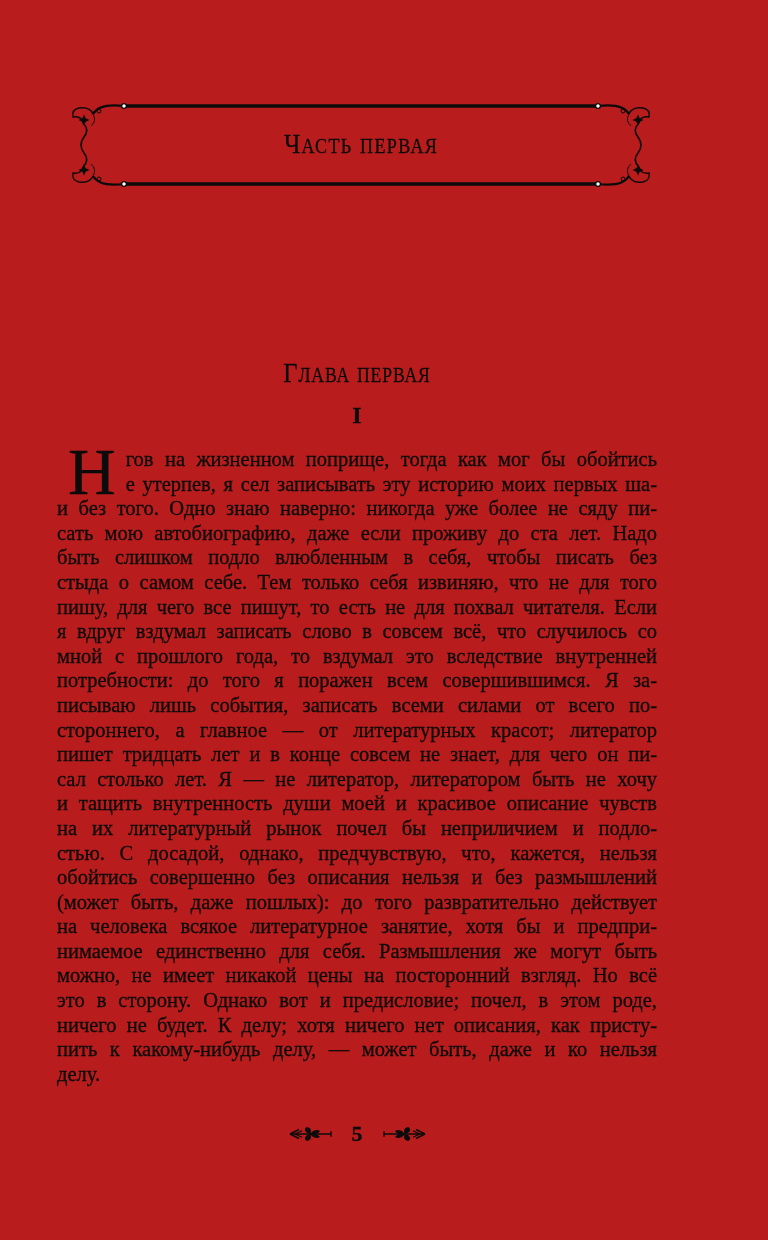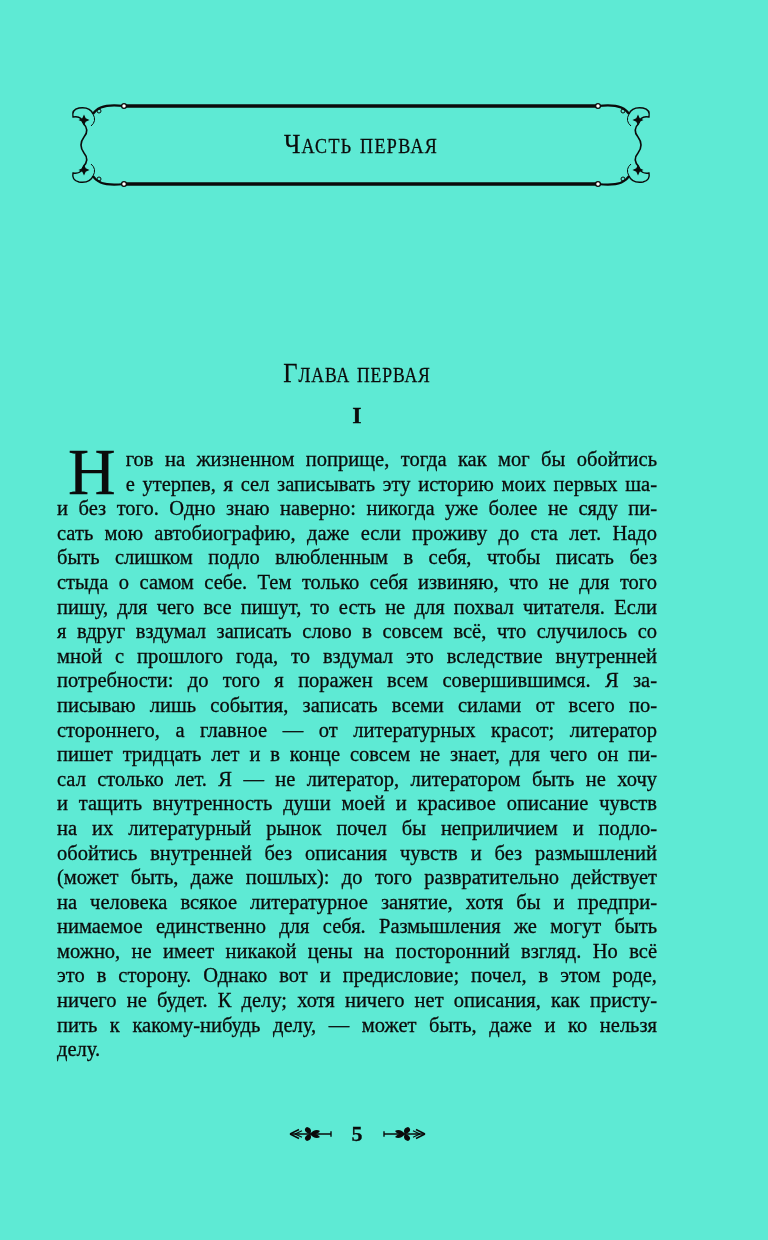--- a/index.html
+++ b/index.html
@@ -2,21 +2,21 @@
 <html><head>
 <meta charset="utf-8">
 <style>
   html, body {
     margin: 0; padding: 0;
     background: #ffffff;
   }
   .page {
     position: relative;
     width: 768px; height: 1240px;
-    background: #5eead4;
+    background: #b91c1c;
     color: #0b0b0b;
     font-family: "Liberation Serif", serif;
     -webkit-text-stroke: 0.3px #0b0b0b;
     overflow: hidden;
   }
 
   
   .part-frame {
     position: absolute;
     left: 64px; top: 99px;
@@ -134,21 +134,22 @@
       <div class="bline">пишу, для чего все пишут, то есть не для похвал читателя. Если</div>
       <div class="bline">я вдруг вздумал записать слово в совсем всё, что случилось со</div>
       <div class="bline">мной с прошлого года, то вздумал это вследствие внутренней</div>
       <div class="bline">потребности: до того я поражен всем совершившимся. Я за-</div>
       <div class="bline">писываю лишь события, записать всеми силами от всего по-</div>
       <div class="bline">стороннего, а главное — от литературных красот; литератор</div>
       <div class="bline">пишет тридцать лет и в конце совсем не знает, для чего он пи-</div>
       <div class="bline">сал столько лет. Я — не литератор, литератором быть не хочу</div>
       <div class="bline">и тащить внутренность души моей и красивое описание чувств</div>
       <div class="bline">на их литературный рынок почел бы неприличием и подло-</div>
-      <div class="bline">обойтись внутренней без описания чувств и без размышлений</div>
+      <div class="bline">стью. С досадой, однако, предчувствую, что, кажется, нельзя</div>
+      <div class="bline">обойтись совершенно без описания нельзя и без размышлений</div>
       <div class="bline">(может быть, даже пошлых): до того развратительно действует</div>
       <div class="bline">на человека всякое литературное занятие, хотя бы и предпри-</div>
       <div class="bline">нимаемое единственно для себя. Размышления же могут быть</div>
       <div class="bline">можно, не имеет никакой цены на посторонний взгляд. Но всё</div>
       <div class="bline">это в сторону. Однако вот и предисловие; почел, в этом роде,</div>
       <div class="bline">ничего не будет. К делу; хотя ничего нет описания, как присту-</div>
       <div class="bline">пить к какому-нибудь делу, — может быть, даже и ко нельзя</div>
       <div class="bline last">делу.</div>
     </div>
 

